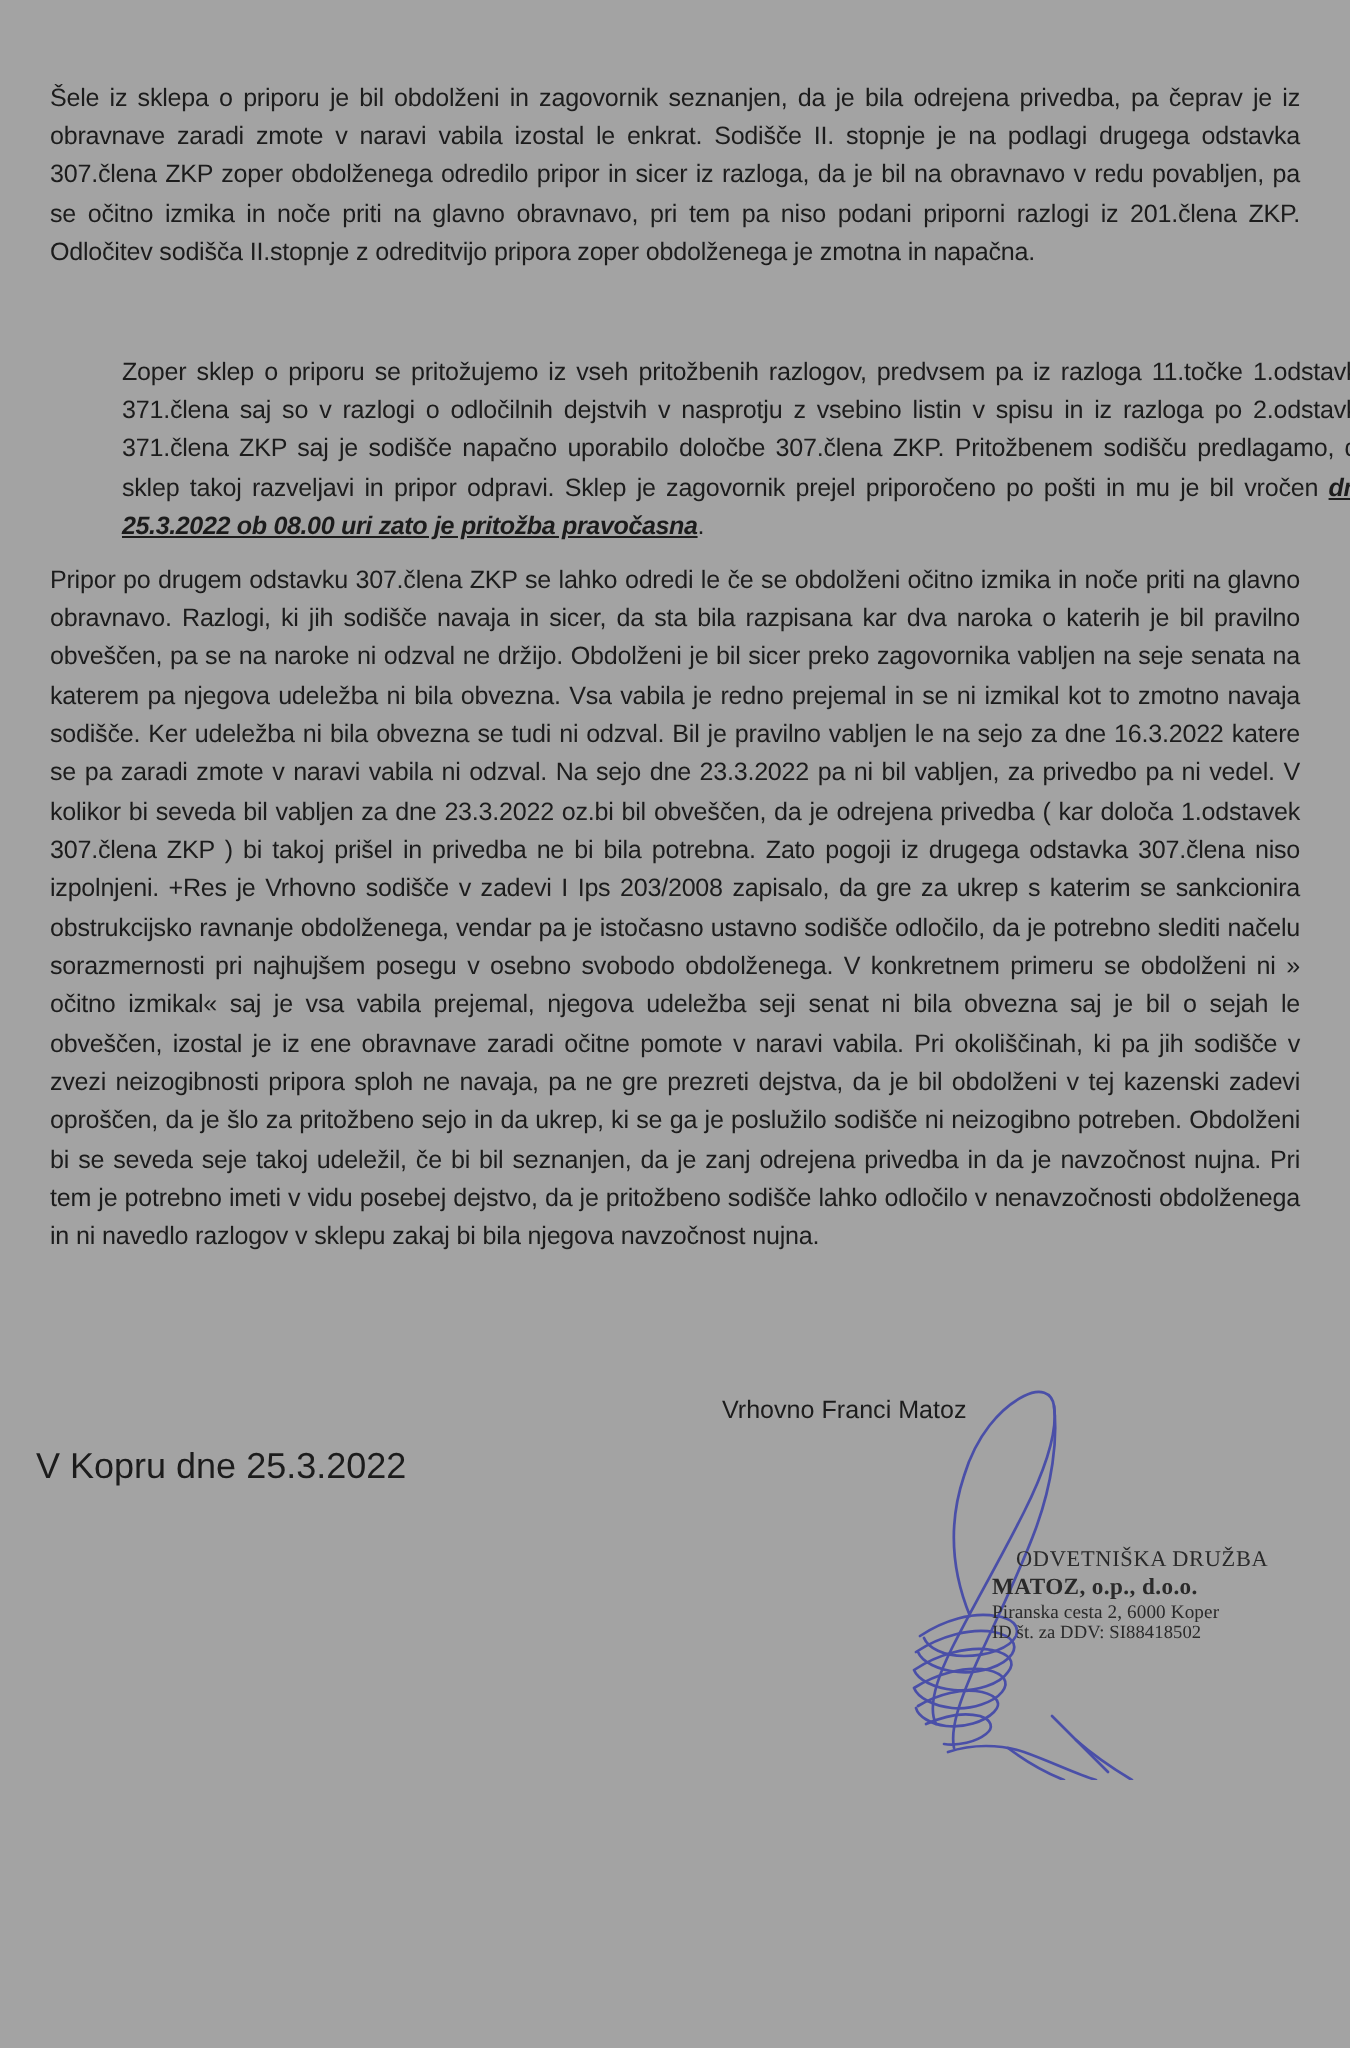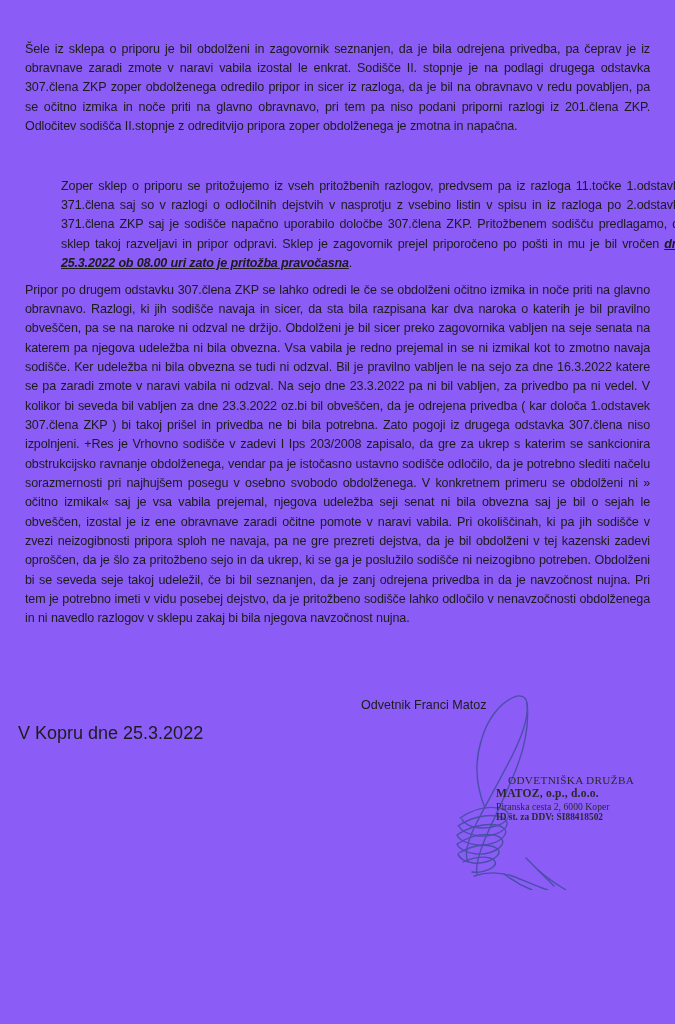--- a/index.html
+++ b/index.html
@@ -13,21 +13,21 @@
     position: relative;
     font-family: "Liberation Sans", sans-serif;
     color: #1b1b1b;
     overflow: hidden;
   }
   .page {
     position: absolute;
     left: 0; top: 0;
     width: 675px;
     height: 1024px;
-    background: #8b5cf6;
+    background: #a3a3a3;
   }
   .body-text {
     position: absolute;
     left: 25px;
     width: 625px;
     font-size: 12.55px;
     line-height: 19.35px;
     text-align: justify;
     text-justify: inter-word;
     color: #1c1c1c;
@@ -114,38 +114,38 @@
   }
   .stamp-line3 {
     font-size: 9.6px;
     line-height: 11px;
     letter-spacing: 0.05px;
     white-space: nowrap;
   }
   .stamp-line4 {
     font-size: 9.3px;
     line-height: 11px;
-    font-weight: bold;
+    font-weight: normal;
     letter-spacing: 0.05px;
     white-space: nowrap;
   }
 </style>
 </head>
 <body>
 
 <div class="page">
 
   <p class="body-text p1">Šele iz sklepa o priporu je bil obdolženi in zagovornik seznanjen, da je bila odrejena privedba, pa čeprav je iz obravnave zaradi zmote v naravi vabila izostal le enkrat. Sodišče II. stopnje je na podlagi drugega odstavka 307.člena ZKP zoper obdolženega odredilo pripor in sicer iz razloga, da je bil na obravnavo v redu povabljen, pa se očitno izmika in noče priti na glavno obravnavo, pri tem pa niso podani priporni razlogi iz 201.člena ZKP. Odločitev sodišča II.stopnje z odreditvijo pripora zoper obdolženega je zmotna in napačna.</p>
 
   <p class="body-text p2"><span>Zoper sklep o priporu se pritožujemo iz vseh pritožbenih razlogov, predvsem pa iz razloga 11.točke 1.odstavka 371.člena saj so v razlogi o odločilnih dejstvih v nasprotju z vsebino listin v spisu in iz razloga po 2.odstavku 371.člena ZKP saj je sodišče napačno uporabilo določbe 307.člena ZKP. Pritožbenem sodišču predlagamo, da sklep takoj razveljavi in pripor odpravi. Sklep je zagovornik prejel priporočeno po pošti in mu je bil vročen </span><span class="emph">dne 25.3.2022 ob 08.00 uri zato je pritožba pravočasna</span><span>.</span></p>
 
   <p class="body-text p3">Pripor po drugem odstavku 307.člena ZKP se lahko odredi le če se obdolženi očitno izmika in noče priti na glavno obravnavo. Razlogi, ki jih sodišče navaja in sicer, da sta bila razpisana kar dva naroka o katerih je bil pravilno obveščen, pa se na naroke ni odzval ne držijo. Obdolženi je bil sicer preko zagovornika vabljen na seje senata na katerem pa njegova udeležba ni bila obvezna. Vsa vabila je redno prejemal in se ni izmikal kot to zmotno navaja sodišče. Ker udeležba ni bila obvezna se tudi ni odzval. Bil je pravilno vabljen le na sejo za dne 16.3.2022 katere se pa zaradi zmote v naravi vabila ni odzval. Na sejo dne 23.3.2022 pa ni bil vabljen, za privedbo pa ni vedel. V kolikor bi seveda bil vabljen za dne 23.3.2022 oz.bi bil obveščen, da je odrejena privedba ( kar določa 1.odstavek 307.člena ZKP ) bi takoj prišel in privedba ne bi bila potrebna. Zato pogoji iz drugega odstavka 307.člena niso izpolnjeni. +Res je Vrhovno sodišče v zadevi I Ips 203/2008 zapisalo, da gre za ukrep s katerim se sankcionira obstrukcijsko ravnanje obdolženega, vendar pa je istočasno ustavno sodišče odločilo, da je potrebno slediti načelu sorazmernosti pri najhujšem posegu v osebno svobodo obdolženega. V konkretnem primeru se obdolženi ni » očitno izmikal« saj je vsa vabila prejemal, njegova udeležba seji senat ni bila obvezna saj je bil o sejah le obveščen, izostal je iz ene obravnave zaradi očitne pomote v naravi vabila. Pri okoliščinah, ki pa jih sodišče v zvezi neizogibnosti pripora sploh ne navaja, pa ne gre prezreti dejstva, da je bil obdolženi v tej kazenski zadevi oproščen, da je šlo za pritožbeno sejo in da ukrep, ki se ga je poslužilo sodišče ni neizogibno potreben. Obdolženi bi se seveda seje takoj udeležil, če bi bil seznanjen, da je zanj odrejena privedba in da je navzočnost nujna. Pri tem je potrebno imeti v vidu posebej dejstvo, da je pritožbeno sodišče lahko odločilo v nenavzočnosti obdolženega in ni navedlo razlogov v sklepu zakaj bi bila njegova navzočnost nujna.</p>
 
 
-  <div class="sign-name">Odvetnik Franci Matoz</div>
+  <div class="sign-name">Vrhovno Franci Matoz</div>
 
   <div class="place-date">V Kopru dne 25.3.2022</div>
 
 
   <div class="sig-block">
 
     <svg class="sig-svg" viewBox="0 0 245 200">
       <g fill="none" stroke="#4a4fa8" stroke-width="1.35" stroke-linecap="round" stroke-linejoin="round">
         <path d="M55 118 C 46 96, 44 72, 52 48 C 58 28, 70 14, 82 8 C 90 4, 96 6, 97 13 C 99 26, 92 46, 82 66 C 70 90, 56 114, 46 134 C 38 150, 34 164, 38 172"></path>
         <path d="M97 13 C 99 30, 96 52, 88 74 C 80 96, 68 120, 58 142 C 50 160, 45 174, 47 184"></path>

